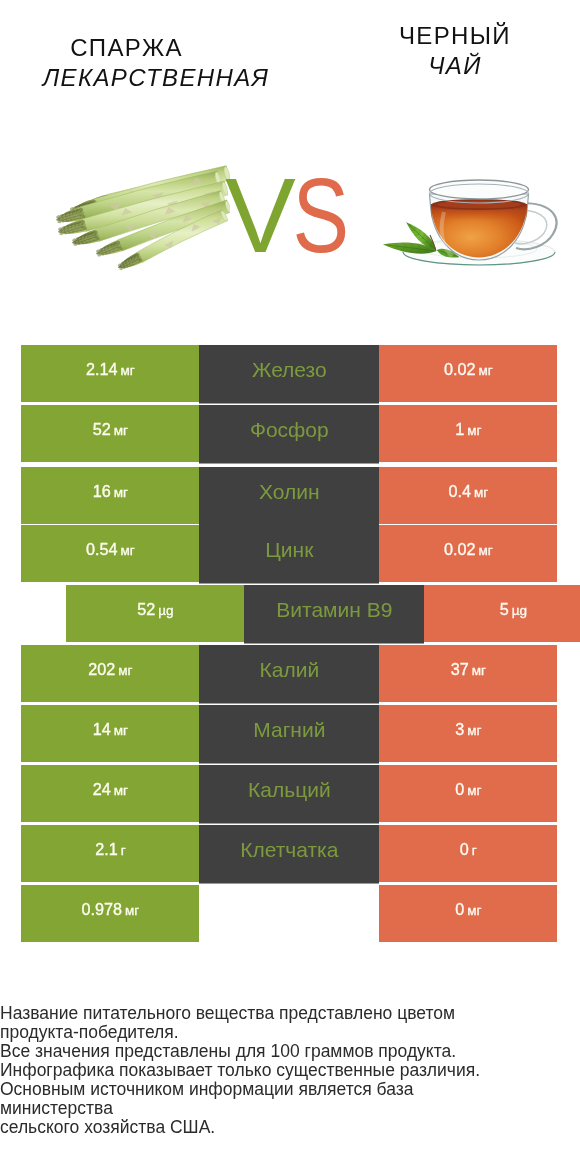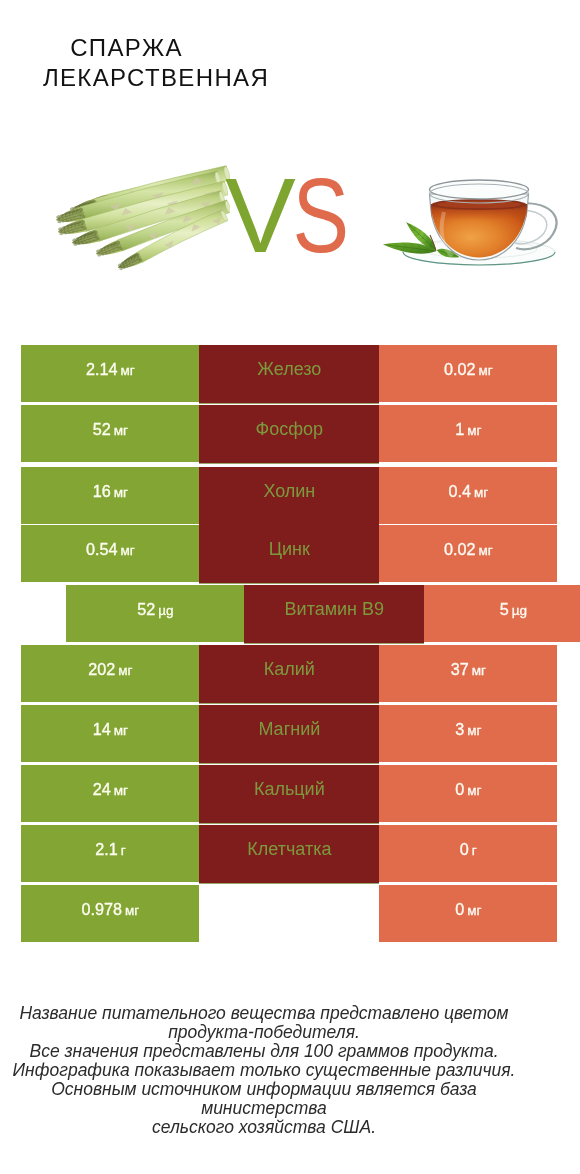--- a/index.html
+++ b/index.html
@@ -1,50 +1,54 @@
 <!DOCTYPE html>
 <html><head>
 <meta charset="utf-8">
 <style>
   html,body{margin:0;padding:0;}
   body{width:580px;height:1174px;background:#ffffff;font-family:"Liberation Sans",sans-serif;overflow:hidden;}
   .page{position:relative;width:580px;height:1174px;background:#fff;}
 
   .title{position:absolute;font-size:24px;line-height:30px;color:#121212;font-weight:400;letter-spacing:1.35px;white-space:nowrap;}
   .tl1{text-align:center;}
-  .tl2{text-align:center;}
+  .tl2{text-align:center;font-style:italic;}
   #title-left{left:6px;top:21px;width:300px;margin-top:12px;}
   #title-right{left:330px;top:21px;width:250px;}
   #title-left .tl1{margin-left:-59px;}
   #title-right .tl1{margin-left:0px;}
 
   #asparagus{position:absolute;left:50px;top:160px;width:180px;height:120px;}
   #teacup{position:absolute;left:380px;top:160px;width:200px;height:130px;}
 
   .vs{position:absolute;left:226px;top:164px;width:150px;height:120px;}
 
   .table{position:absolute;left:0;top:344.6px;width:580px;height:600px;}
   .row{position:absolute;left:0;width:580px;}
   .cell{position:absolute;top:0;height:100%;display:flex;align-items:center;justify-content:center;box-sizing:border-box;}
   .c-left{left:21.4px;width:178px;background:#83a533;color:#fdfdf0;padding-bottom:7px;}
-  .c-mid{left:199.4px;width:179.9px;height:calc(100% + 2px);background:#7f1d1d;color:#7c9a3d;border-bottom:1px solid #9aa669;font-weight:400;font-size:18px;padding-bottom:8px;}
+  .c-mid{left:199.4px;width:179.9px;height:calc(100% + 2px);background:#404040;color:#7c9a3d;border-bottom:1px solid #9aa669;font-weight:400;font-size:21px;padding-bottom:8px;}
   .c-right{left:379.3px;width:178px;background:#e06c4b;color:#fdfaf2;padding-bottom:7px;}
   .val{font-size:16.2px;font-weight:400;white-space:nowrap;-webkit-text-stroke:0.35px currentColor;}
   .val .u{font-weight:400;font-size:13.5px;margin-left:3px;}
 
-  .footer{position:absolute;left:0;top:1004px;width:528px;text-align:center;color:#2b2b2b;font-size:17.5px;line-height:19px;font-style:italic;}
+  .footer{position:absolute;left:0;top:1004px;width:528px;text-align:left;color:#2b2b2b;font-size:17.5px;line-height:19px;}
 </style>
 </head>
 <body>
 
 <div class="page">
 
   <div class="title" id="title-left">
     <div class="tl1">СПАРЖА</div>
     <div class="tl2">ЛЕКАРСТВЕННАЯ</div>
+  </div>
+  <div class="title" id="title-right">
+    <div class="tl1">ЧЕРНЫЙ</div>
+    <div class="tl2">ЧАЙ</div>
   </div>
 
   <div id="asparagus">
 <svg viewBox="0 0 180 120" width="180" height="120">
 <defs>
   <linearGradient id="spA" x1="0" y1="0" x2="0" y2="1">
     <stop offset="0%" stop-color="#9cb45c"></stop>
             <stop offset="14%" stop-color="#bed183"></stop>
     <stop offset="40%" stop-color="#dde9b3"></stop>
             <stop offset="62%" stop-color="#cadb96"></stop>

